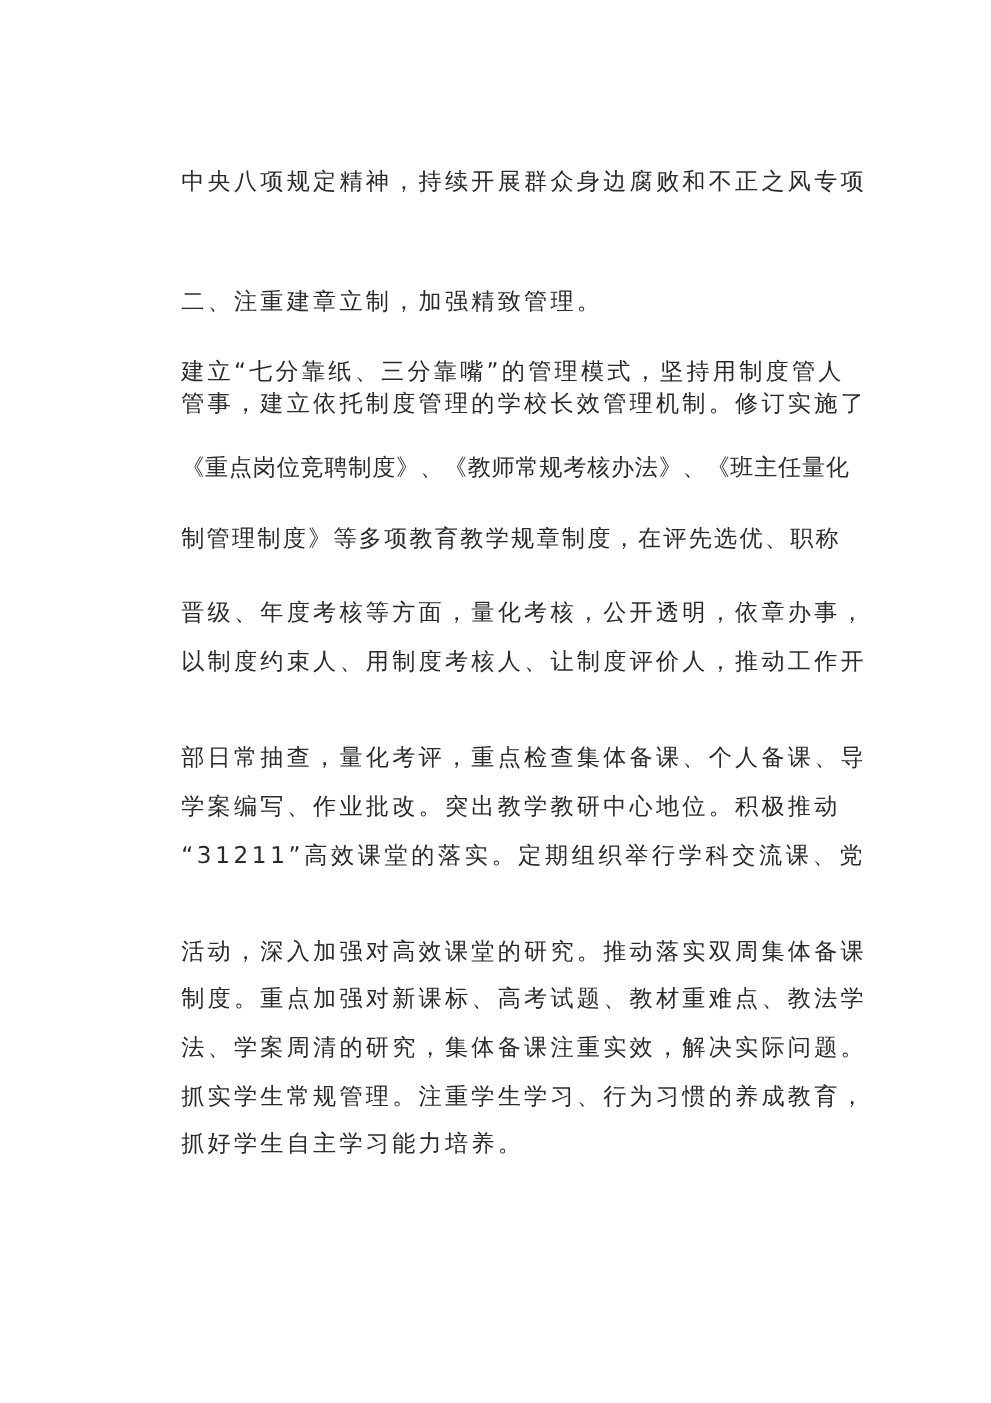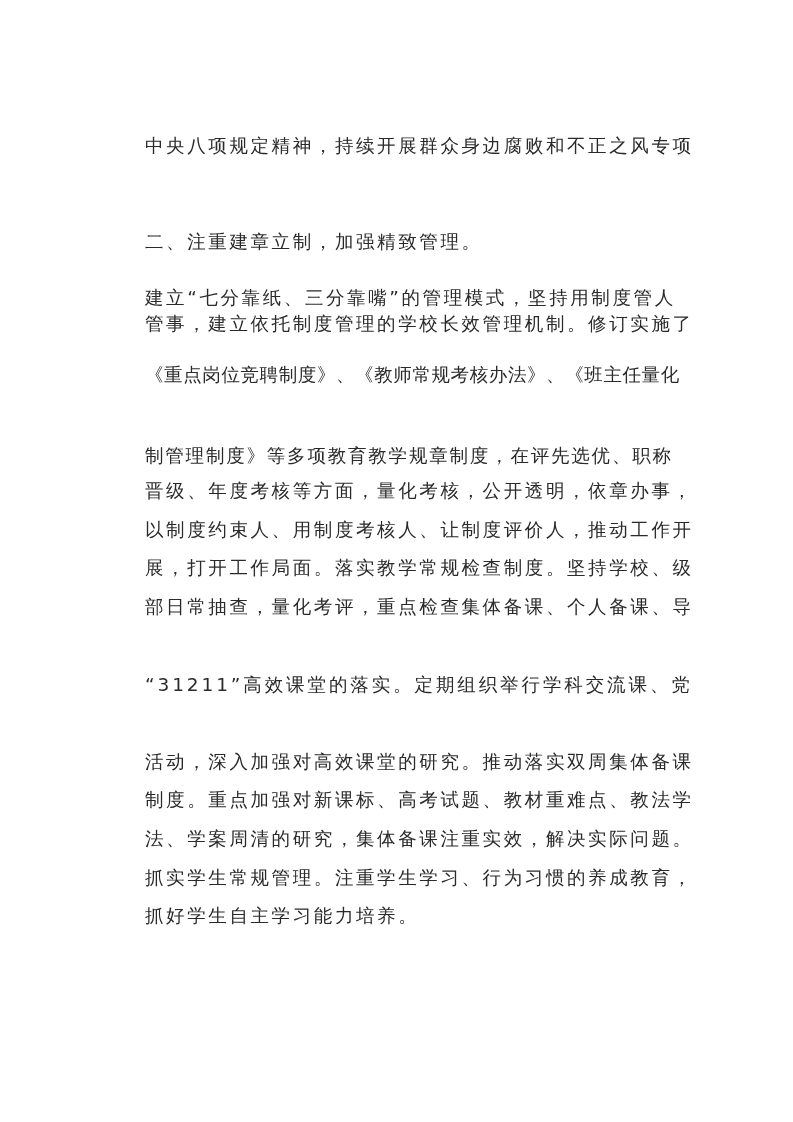--- a/index.html
+++ b/index.html
@@ -22,24 +22,24 @@
 
 <div class="page">
 
   <div class="line" style="top:134px">中央八项规定精神，持续开展群众身边腐败和不正之风专项</div>
 
   <div class="line" style="top:230px">二、注重建章立制，加强精致管理。</div>
 
   <div class="line" style="top:286px">建立“七分靠纸、三分靠嘴”的管理模式，坚持用制度管人</div>
   <div class="line" style="top:312px">管事，建立依托制度管理的学校长效管理机制。修订实施了</div>
   <div class="line" style="top:363px; letter-spacing:0.6px">《重点岗位竞聘制度》、《教师常规考核办法》、《班主任量化</div>
-  <div class="line" style="top:444px; letter-spacing:1.8px">制管理制度》等多项教育教学规章制度，在评先选优、职称</div>
+  <div class="line" style="top:420px; letter-spacing:1.8px">制管理制度》等多项教育教学规章制度，在评先选优、职称</div>
   <div class="line" style="top:479px">晋级、年度考核等方面，量化考核，公开透明，依章办事，</div>
   <div class="line" style="top:518px">以制度约束人、用制度考核人、让制度评价人，推动工作开</div>
-  <div class="line" style="top:556px">展，打开工作局面。落实教学常规检查制度。坚持学校、级</div>
   <div class="line" style="top:595px">部日常抽查，量化考评，重点检查集体备课、个人备课、导</div>
+  <div class="line" style="top:634px">学案编写、作业批改。突出教学教研中心地位。积极推动</div>
   <div class="line" style="top:673px; letter-spacing:2.9px">“31211”高效课堂的落实。定期组织举行学科交流课、党</div>
   <div class="line" style="top:750px">活动，深入加强对高效课堂的研究。推动落实双周集体备课</div>
   <div class="line" style="top:788px">制度。重点加强对新课标、高考试题、教材重难点、教法学</div>
   <div class="line" style="top:866px">抓实学生常规管理。注重学生学习、行为习惯的养成教育，</div>
   <div class="line" style="top:827px">法、学案周清的研究，集体备课注重实效，解决实际问题。</div>
   <div class="line" style="top:904px">抓好学生自主学习能力培养。</div>
 </div>
 
 </body></html>

